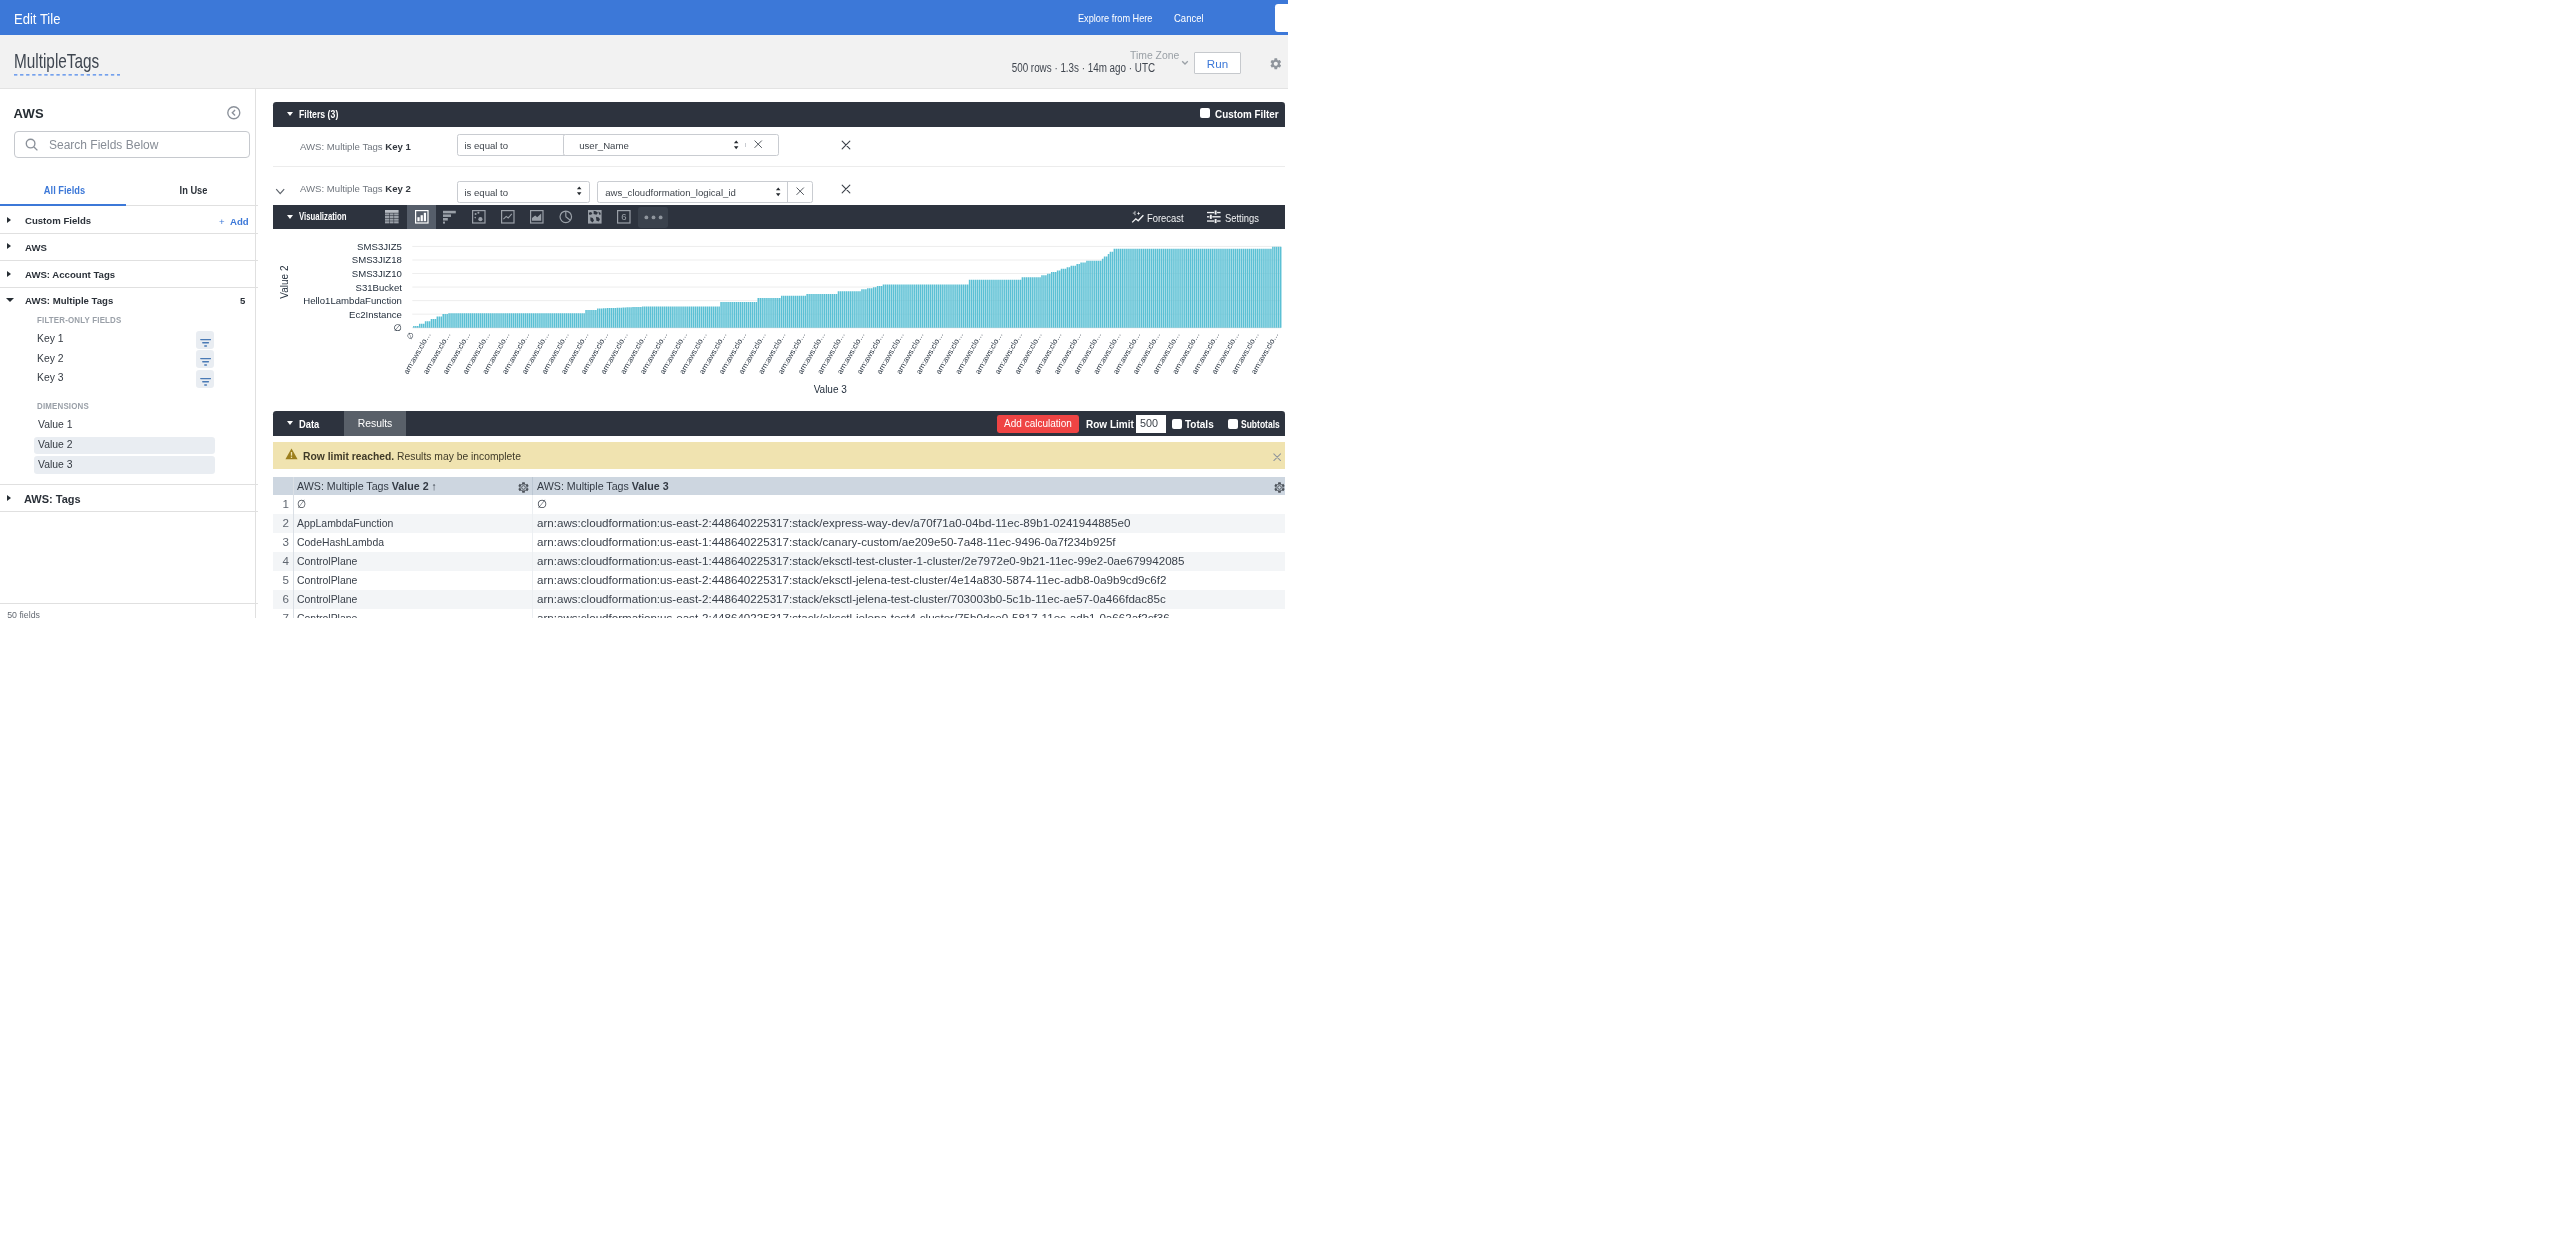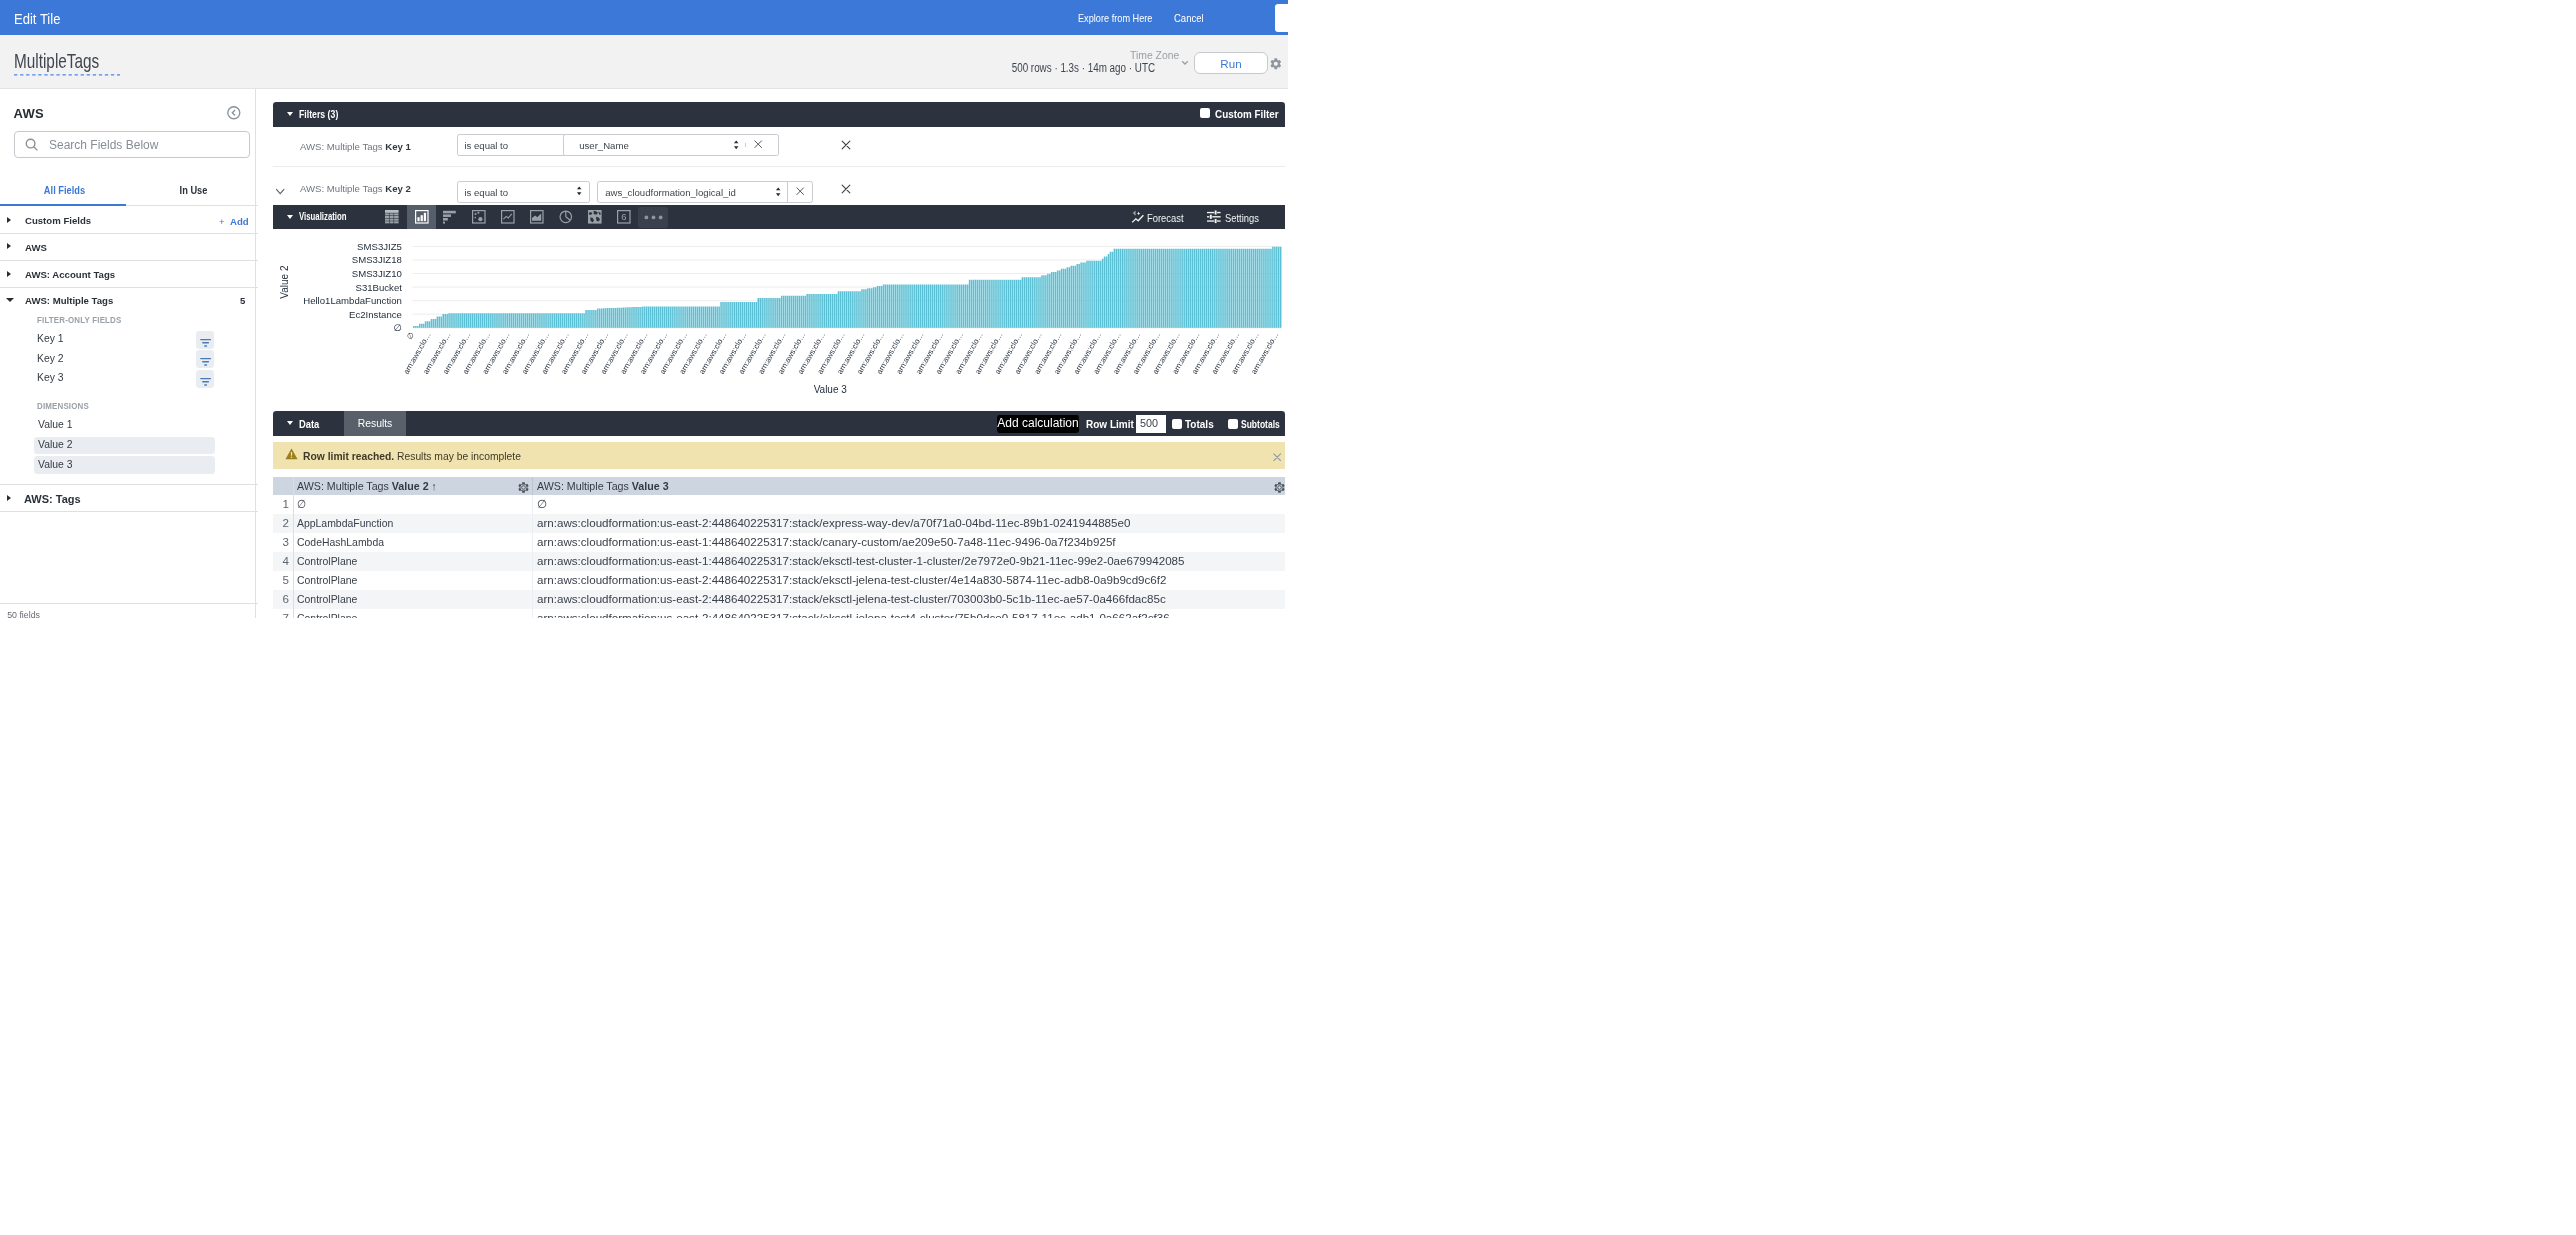--- a/index.html
+++ b/index.html
@@ -26,21 +26,21 @@
 <div class="abs sub"></div>
 <div class="abs title2">MultipleTags</div>
 <svg class="abs dash" width="106" height="1.6" viewBox="0 0 133 2">
     <line x1="0" y1="1" x2="133" y2="1" stroke="#4b86ec" stroke-width="1.6" stroke-dasharray="4.2 3.4"></line>
   </svg>
 <div class="abs" style="left:1130px;top:50px;font-size:10.4px;color:#9aa0a6">Time Zone</div>
 <div class="abs" style="left:1181px;top:54px"><svg width="8" height="5.6" viewBox="0 0 10 7">
       <path d="M1.5 1.5L5 5l3.5-3.5" stroke="#9aa0a6" stroke-width="1.6" fill="none"></path>
     </svg></div>
 <div class="abs" style="left:816px;top:61px;width:339px;text-align:right;font-size:12px;color:#40464f;transform:scaleX(.82);transform-origin:100% 0">500 rows · 1.3s · 14m ago · UTC</div>
-<div class="abs" style="left:1194px;top:52px;width:74px;height:22.4px;background:#fff;border:0.8px solid #c6c9cd;border-radius:6px;color:#3c78d8;font-size:11.6px;text-align:center;line-height:21px">Run</div>
+<div class="abs" style="left:1194px;top:52px;width:47px;height:22.4px;background:#fff;border:0.8px solid #c6c9cd;border-radius:1px;color:#3c78d8;font-size:11.6px;text-align:center;line-height:21px">Run</div>
 <div class="abs" style="left:1269px;top:57px"><svg width="13.6" height="13.6" viewBox="0 0 24 24">
       <path d="M19.14 12.94c.04-.3.06-.61.06-.94 0-.32-.02-.64-.07-.94l2.03-1.58c.18-.14.23-.41.12-.61l-1.92-3.32c-.12-.22-.37-.29-.59-.22l-2.39.96c-.5-.38-1.03-.7-1.62-.94l-.36-2.54c-.04-.24-.24-.41-.48-.41h-3.84c-.24 0-.43.17-.47.41l-.36 2.54c-.59.24-1.13.57-1.62.94l-2.39-.96c-.22-.08-.47 0-.59.22L2.74 8.87c-.12.21-.08.47.12.61l2.03 1.58c-.05.3-.09.63-.09.94s.02.64.07.94l-2.03 1.58c-.18.14-.23.41-.12.61l1.92 3.32c.12.22.37.29.59.22l2.39-.96c.5.38 1.03.7 1.62.94l.36 2.54c.05.24.24.41.48.41h3.84c.24 0 .44-.17.47-.41l.36-2.54c.59-.24 1.13-.56 1.62-.94l2.39.96c.22.08.47 0 .59-.22l1.92-3.32c.12-.22.07-.47-.12-.61l-2.01-1.58zM12 15.6c-1.98 0-3.6-1.62-3.6-3.6s1.62-3.6 3.6-3.6 3.6 1.62 3.6 3.6-1.62 3.6-3.6 3.6z" fill="#8f959c"></path>
     </svg></div>
 
 <div class="abs sidebar"></div>
 <div class="abs" style="left:13.6px;top:106px;font-size:13px;font-weight:bold;color:#262d33;letter-spacing:0.2px">AWS</div>
 <div class="abs" style="left:227px;top:106px"><svg width="13.6" height="13.6" viewBox="0 0 17 17">
       <circle cx="8.5" cy="8.5" r="7.5" fill="none" stroke="#8b919a" stroke-width="1.7"></circle>
       <path d="M10.1 5L6.6 8.5l3.5 3.5" fill="none" stroke="#8b919a" stroke-width="1.7"></path>
     </svg></div>
@@ -350,21 +350,21 @@
 <text transform="translate(1256.16 131) rotate(-60)" text-anchor="end" font-size="9.7" fill="#1e2a38">arn:aws:clo…</text>
 <text x="696" y="205" text-anchor="middle" font-size="12.5" fill="#1e2a38">Value 3</text>
 </svg>
 
 <div class="abs drk" style="left:273px;top:411px;width:1012px;height:25px;border-radius:3.2px 3.2px 0 0"></div>
 <div class="abs" style="left:287px;top:421px">
     <span class="caret-d"></span>
   </div>
 <div class="abs" style="left:299px;top:419px;font-size:10.4px;font-weight:bold;color:#fff;transform:scaleX(.9);transform-origin:0 0">Data</div>
 <div class="abs" style="left:344px;top:411px;width:62px;height:25px;background:#596069;color:#fff;font-size:10.4px;text-align:center;line-height:25px">Results</div>
-<div class="abs" style="left:997px;top:415px;width:82px;height:17.6px;background:#000000;border-radius:2.4px;color:#fff;font-size:12px;text-align:center;line-height:17.6px;white-space:nowrap">Add calculation</div>
+<div class="abs" style="left:997px;top:415px;width:82px;height:17.6px;background:#ef4444;border-radius:2.4px;color:#fff;font-size:10px;text-align:center;line-height:17.6px;white-space:nowrap">Add calculation</div>
 <div class="abs" style="left:1086px;top:419px;font-size:10px;font-weight:bold;color:#fff;white-space:nowrap">Row Limit</div>
 <div class="abs" style="left:1136px;top:415px;width:30px;height:17.6px;background:#fff;border-radius:0;font-size:10.8px;color:#3c424a;padding:2.4px 0 0 4px">500</div>
 <div class="abs cb" style="left:1172px;top:419px"></div>
 <div class="abs" style="left:1185px;top:419px;font-size:10px;font-weight:bold;color:#fff">Totals</div>
 <div class="abs cb" style="left:1228px;top:419px"></div>
 <div class="abs" style="left:1241px;top:419px;font-size:10px;font-weight:bold;color:#fff;white-space:nowrap;transform:scaleX(.85);transform-origin:0 0">Subtotals</div>
 
 <div class="abs" style="left:273px;top:442px;width:1012px;height:27px;background:#f0e3b0"></div>
 <div class="abs" style="left:285px;top:448px"><svg width="13" height="12" viewBox="0 0 16 15">
       <path d="M8 0.5L15.6 14H0.4Z" fill="#9c7e1c"></path>

